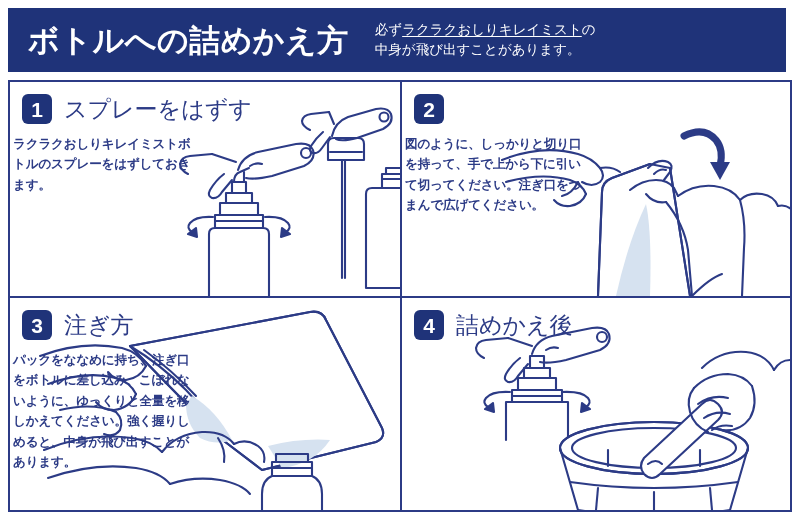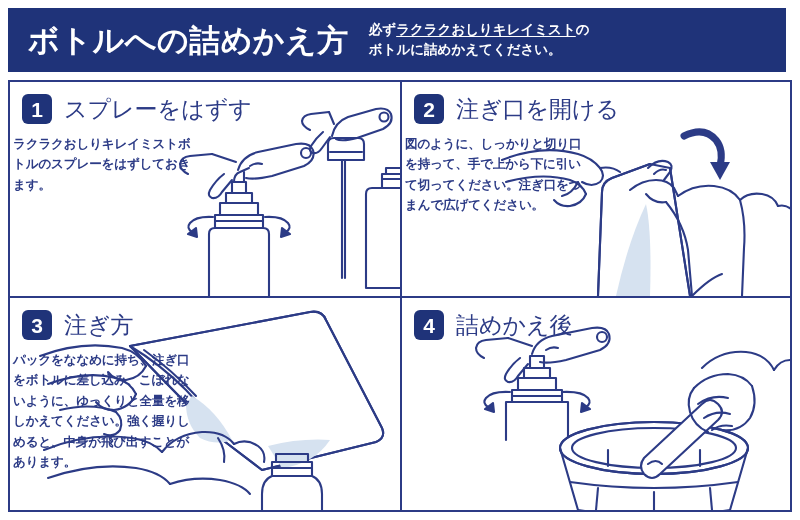--- a/index.html
+++ b/index.html
@@ -41,23 +41,23 @@
     font-size: 31px;
     font-weight: bold;
     letter-spacing: 0.5px;
     margin-left: 20px;
     white-space: nowrap;
     line-height: 1;
   }
   .header-note {
     color: #ffffff;
     font-size: 13.5px;
-    font-weight: bold;
+    font-weight: normal;
     line-height: 1.45;
-    margin-left: 20px;
+    margin-left: 26px;
     white-space: nowrap;
   }
   .header-note .ul {
     text-decoration: underline;
     text-underline-offset: 2px;
   }
   .header-edge {
     position: absolute;
     right: 0;
     top: 0;
@@ -138,21 +138,21 @@
 </style>
 </head>
 <body>
 
 <div class="sheet">
 
   <div class="header">
     <div class="header-title">ボトルへの詰めかえ方</div>
     <div class="header-note">
       <div><span>必ず</span><span class="ul">ラクラクおしりキレイミスト</span><span>の</span></div>
-      <div>ボトルに詰めかえてください。</div>
+      <div>中身が飛び出すことがあります。</div>
     </div>
     <div class="header-edge"></div>
   </div>
 
   <div class="grid">
 
     <div class="panel c1 r1">
       <div class="panel-art">
         <svg width="392" height="214" viewBox="0 0 392 214" fill="none" stroke="#2c3b86" stroke-width="2.1" stroke-linejoin="round" stroke-linecap="round">
 
@@ -259,21 +259,20 @@
           </g>
 
           <g fill="#2c3b86">
             <path d="M282 54 Q302 44 314 58 Q322 68 318 84" fill="none" stroke-width="7"></path>
             <path d="M308 80 L318 98 L328 80 Z" stroke="none"></path>
           </g>
         </svg>
       </div>
       <div class="panel-head">
         <div class="badge">2</div>
-        <div class="panel-title">注ぎ口を開ける</div>
       </div>
       <div class="panel-body">図のように、しっかりと切り口を持って、手で上から下に引いて切ってください。注ぎ口をつまんで広げてください。</div>
     </div>
 
     <div class="panel c1 r2">
       <div class="panel-art">
         <svg width="392" height="214" viewBox="0 0 392 214" fill="none" stroke="#2c3b86" stroke-width="2.1" stroke-linejoin="round" stroke-linecap="round">
 
           <g>
             <path d="M120 48 L300 14 Q312 12 316 22 L372 130 Q376 140 366 144 L252 172 L210 140 L120 48 Z" fill="#ffffff"></path>

